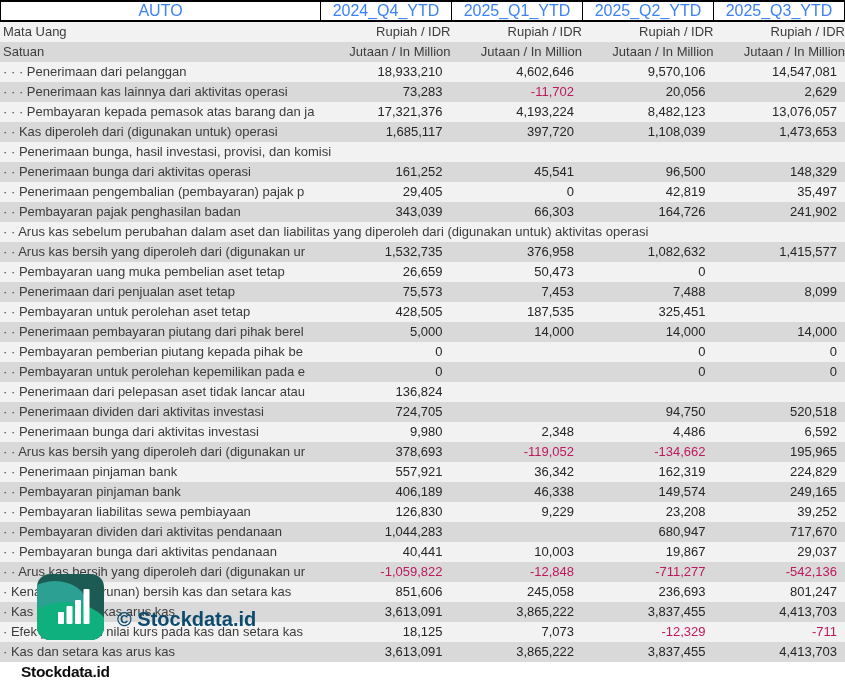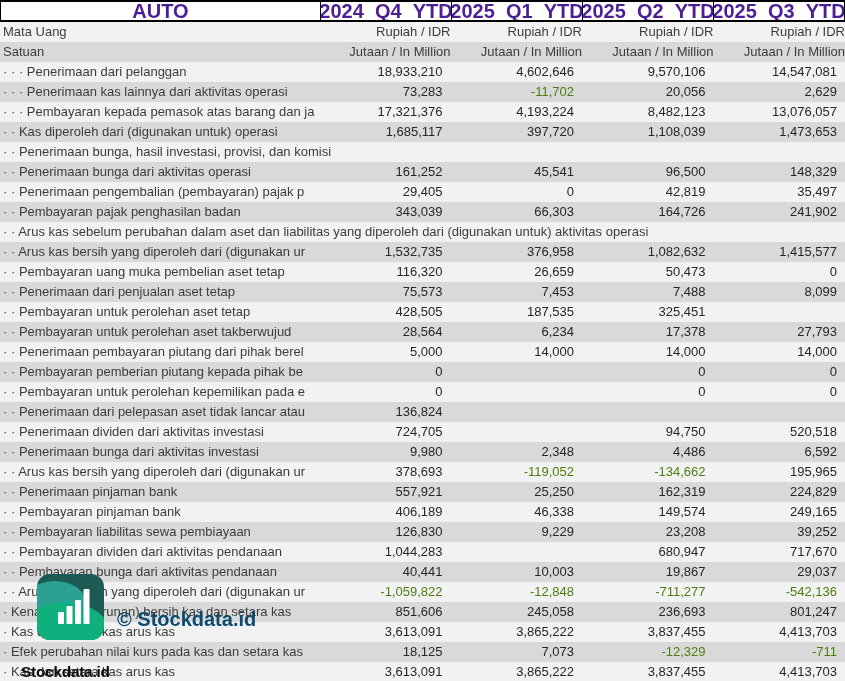--- a/index.html
+++ b/index.html
@@ -4,37 +4,37 @@
 <style>
   html,body{margin:0;padding:0;background:#fff;}
   body{width:845px;height:681px;overflow:hidden;font-family:"Liberation Sans",sans-serif;}
   .wrap{position:relative;width:845px;height:681px;background:#fff;overflow:hidden;}
 
   
   .hrow{display:flex;height:22px;box-sizing:border-box;background:#fff;
         border-top:2px solid #000;border-bottom:2px solid #000;
         border-left:1px solid #000;border-right:1px solid #000;}
   .hcell{box-sizing:border-box;display:flex;align-items:center;justify-content:center;
-         font-weight:bold;font-size:20px;color:#4c1d95;white-space:nowrap;overflow:hidden;}
+         font-weight:normal;font-size:16px;color:#3b82f6;white-space:nowrap;overflow:hidden;}
   .hcell + .hcell{border-left:1.5px solid #000;}
   .hcell.hlabel{width:319px;flex:0 0 319px;}
   .hcell.hval{flex:1 1 0;}
 
   
   .rows{width:845px;}
   .row{display:flex;height:20px;line-height:20px;font-size:13px;color:#3c3c3c;}
   .row:nth-child(odd){background:#f2f2f2;}
   .row:nth-child(even){background:#d9d9d9;}
   .rlabel{flex:0 0 319px;width:319px;box-sizing:border-box;padding-left:3px;
           white-space:nowrap;overflow:hidden;}
   .row.wide .rlabel{flex:1 1 auto;width:auto;overflow:visible;}
   .cell{flex:0 0 131.5px;box-sizing:border-box;text-align:right;padding-right:8px;
         white-space:nowrap;overflow:hidden;color:#262626;}
   .row.leftvals .cell{text-align:right;padding-left:4px;padding-right:0;color:#3c3c3c;}
-  .cell.neg{color:#4d7c0f;}
+  .cell.neg{color:#be185d;}
 
   
   .logo{position:absolute;left:37px;top:574px;width:67px;height:66px;}
   .wm-copy{position:absolute;left:117px;top:608px;font-size:20px;font-weight:bold;
            color:#0c4a6e;white-space:nowrap;}
   .wm-brand{position:absolute;left:21px;top:663px;font-size:15.5px;font-weight:bold;
             color:#0d0d0d;letter-spacing:-0.3px;white-space:nowrap;}
 </style>
 </head>
 <body>
@@ -121,46 +121,38 @@
       </div>
       <div class="row">
         <div class="rlabel">· · Arus kas bersih yang diperoleh dari (digunakan ur</div>
         <div class="cell">1,532,735</div>
         <div class="cell">376,958</div>
         <div class="cell">1,082,632</div>
         <div class="cell">1,415,577</div>
       </div>
       <div class="row">
         <div class="rlabel">· · Pembayaran uang muka pembelian aset tetap</div>
-        <div class="cell">116,320</div>
         <div class="cell">26,659</div>
         <div class="cell">50,473</div>
         <div class="cell">0</div>
       </div>
       <div class="row">
         <div class="rlabel">· · Penerimaan dari penjualan aset tetap</div>
         <div class="cell">75,573</div>
         <div class="cell">7,453</div>
         <div class="cell">7,488</div>
         <div class="cell">8,099</div>
       </div>
       <div class="row">
         <div class="rlabel">· · Pembayaran untuk perolehan aset tetap</div>
         <div class="cell">428,505</div>
         <div class="cell">187,535</div>
         <div class="cell">325,451</div>
       </div>
       <div class="row">
-        <div class="rlabel">· · Pembayaran untuk perolehan aset takberwujud</div>
-        <div class="cell">28,564</div>
-        <div class="cell">6,234</div>
-        <div class="cell">17,378</div>
-        <div class="cell">27,793</div>
-      </div>
-      <div class="row">
         <div class="rlabel">· · Penerimaan pembayaran piutang dari pihak berel</div>
         <div class="cell">5,000</div>
         <div class="cell">14,000</div>
         <div class="cell">14,000</div>
         <div class="cell">14,000</div>
       </div>
       <div class="row">
         <div class="rlabel">· · Pembayaran pemberian piutang kepada pihak be</div>
         <div class="cell">0</div>
         <div class="cell"></div>
@@ -198,21 +190,21 @@
       <div class="row">
         <div class="rlabel">· · Arus kas bersih yang diperoleh dari (digunakan ur</div>
         <div class="cell">378,693</div>
         <div class="cell neg">-119,052</div>
         <div class="cell neg">-134,662</div>
         <div class="cell">195,965</div>
       </div>
       <div class="row">
         <div class="rlabel">· · Penerimaan pinjaman bank</div>
         <div class="cell">557,921</div>
-        <div class="cell">25,250</div>
+        <div class="cell">36,342</div>
         <div class="cell">162,319</div>
         <div class="cell">224,829</div>
       </div>
       <div class="row">
         <div class="rlabel">· · Pembayaran pinjaman bank</div>
         <div class="cell">406,189</div>
         <div class="cell">46,338</div>
         <div class="cell">149,574</div>
         <div class="cell">249,165</div>
       </div>

